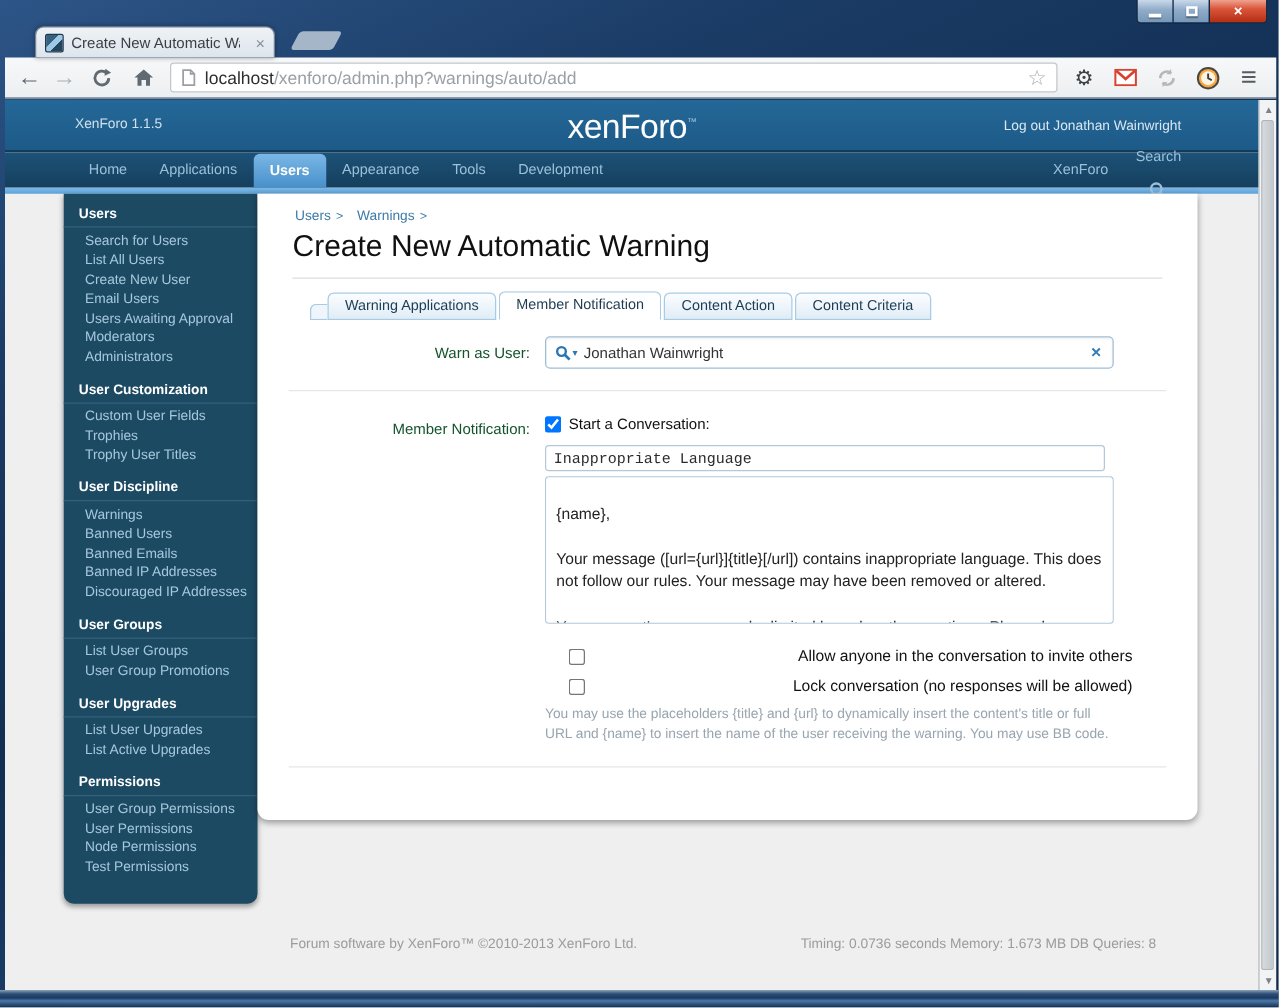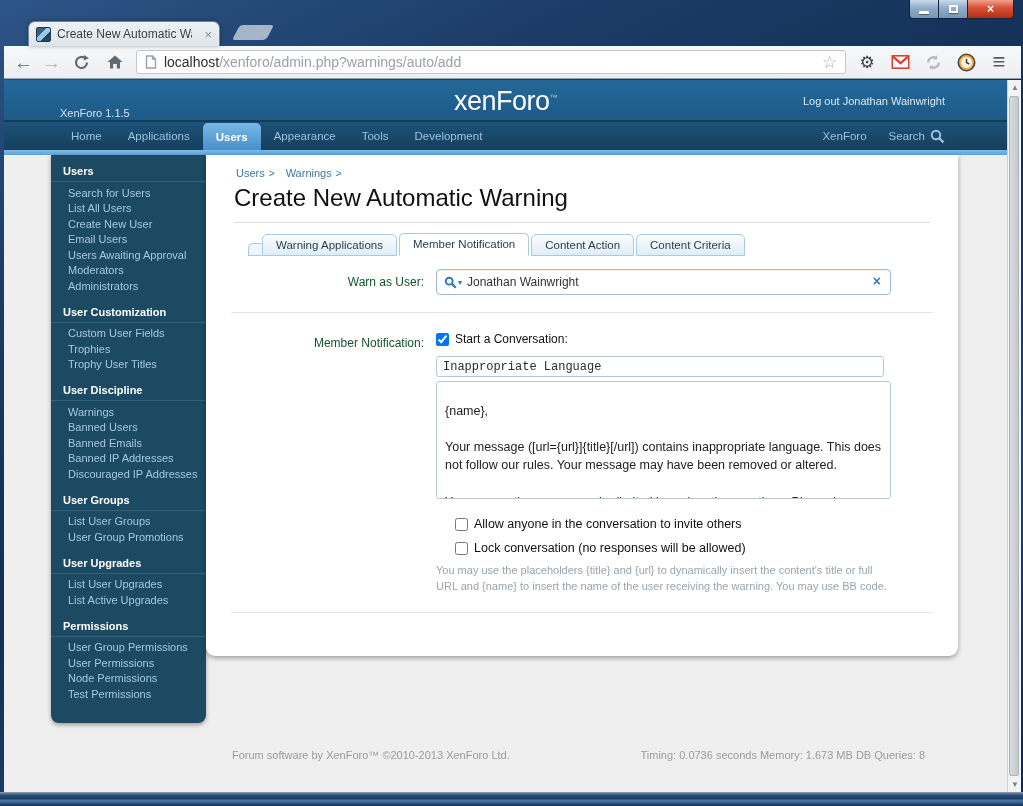--- a/index.html
+++ b/index.html
@@ -39,31 +39,31 @@
   .url .path { color:#9aa0a5; }
   .star { margin-left:auto; font-size:17px; color:#a7adb3; line-height:1; }
   .ext { display:flex; align-items:center; justify-content:center; width:24px; }
   .gear { font-size:17px; color:#3d4246; line-height:1; }
   .menu-glyph { font-size:22px; color:#565c62; line-height:1; }
 
   
   .viewport { position:absolute; left:4px; top:80px; width:1003px; height:712px; background:#efefef; overflow:hidden; }
 
   .xf-header { position:relative; height:42px; background:linear-gradient(#246897,#1d5a88); border-bottom:2px solid #123c59; }
-  .xf-version { position:absolute; left:56px; top:27px; font-size:11px; color:#cfe0ee; }
+  .xf-version { position:absolute; left:56px; top:13px; font-size:11px; color:#cfe0ee; }
   .xf-logo { position:absolute; left:0; right:0; top:6px; text-align:center; color:#fdfdfd; font-size:27px; letter-spacing:-.5px; }
   .xf-logo sup { font-size:8px; color:#9dc3de; }
   .xf-logout { position:absolute; right:62px; top:15px; font-size:11px; color:#d8e7f3; }
 
   .xf-nav { position:relative; height:28px; background:linear-gradient(#1d5278,#153f5d); display:flex; align-items:stretch; padding-left:54px; }
   .xf-nav-item { font-size:11.5px; color:#9cc0da; line-height:28px; padding:0 13px; }
   .xf-nav-item.active { background:linear-gradient(#7ab7e6,#4890ca); color:#fff; font-weight:bold; border-radius:5px 5px 0 0; margin-top:1px; }
   .xf-nav-right { margin-left:auto; display:flex; align-items:center; gap:22px; padding-right:62px; }
   .xf-nav-right .xf-nav-item { padding:0; }
-  .searchwrap { display:flex; align-items:center; gap:5px; }
+  .searchwrap { display:flex; align-items:center; gap:5px;flex-direction:column; }
   .xf-strip { height:5px; background:linear-gradient(#7db9e8,#5ea3d8); }
 
   .page { position:relative; height:637px; }
 
   
   .sidebar { position:absolute; left:47px; top:0; width:155px; background:#1d4a63; border-radius:0 0 8px 8px;
     padding:7px 0 12px; box-shadow:0 2px 4px rgba(0,0,0,.35); }
   .side-section { margin-bottom:9px; }
   .side-title { font-size:11px; font-weight:bold; color:#fff; padding:3px 10px 4px 12px; border-bottom:1px solid #33607c; margin-bottom:3px; }
   .side-link { display:block; font-size:11px; color:#a5c8de; padding:1.5px 8px 1.5px 17px; line-height:12.5px; text-decoration:none; }
@@ -94,21 +94,21 @@
 
   .divider { border-top:1px solid #e6e6e6; margin:17px 25px; }
   .cbline { display:flex; align-items:center; font-size:12px; color:#111; line-height:18px; }
   .cbline input { margin-right:6px; }
   .ctl-col { width:470px; }
   .titleinput { width:448px; height:21px; border:1px solid #b3c9da; border-radius:3px; font-size:12px; color:#2b2b2b;
     padding:0 6px; margin-top:8px; font-family:Liberation Mono, monospace; }
   .msgarea { width:455px; height:118px; border:1px solid #b3c9da; border-radius:3px; font-size:12.5px; line-height:1.45;
     color:#222; padding:20px 8px; margin-top:4px; font-family:"Liberation Sans", sans-serif; resize:none; }
   .subcbs { margin-top:12px; margin-left:19px; }
-  .subcbs .cbline { font-size:12.5px; margin-bottom:6px; }
+  .subcbs .cbline { font-size:12.5px; margin-bottom:6px;justify-content:space-between; }
   .hint { margin-top:4px; width:452px; font-size:11px; color:#98a5af; line-height:1.45; }
   .save-btn { margin:13px 0 0 238px; padding:4px 15px 5px; font-size:12px; color:#173753;
     background:linear-gradient(#f8fbfd,#d8e7f2); border:1px solid #9fb7c9; border-radius:5px;
     box-shadow:0 1px 2px rgba(0,0,0,.25); font-family:"Liberation Sans", sans-serif; }
 
   .xf-footer { position:absolute; left:228px; right:82px; top:594px; display:flex; justify-content:space-between;
     font-size:11px; color:#9b9b9b; }
 
   
   .scrollbar { position:absolute; left:1007px; top:80px; width:14px; height:712px; background:#f2f3f4; border-left:1px solid #cfd2d4; z-index:6; }

